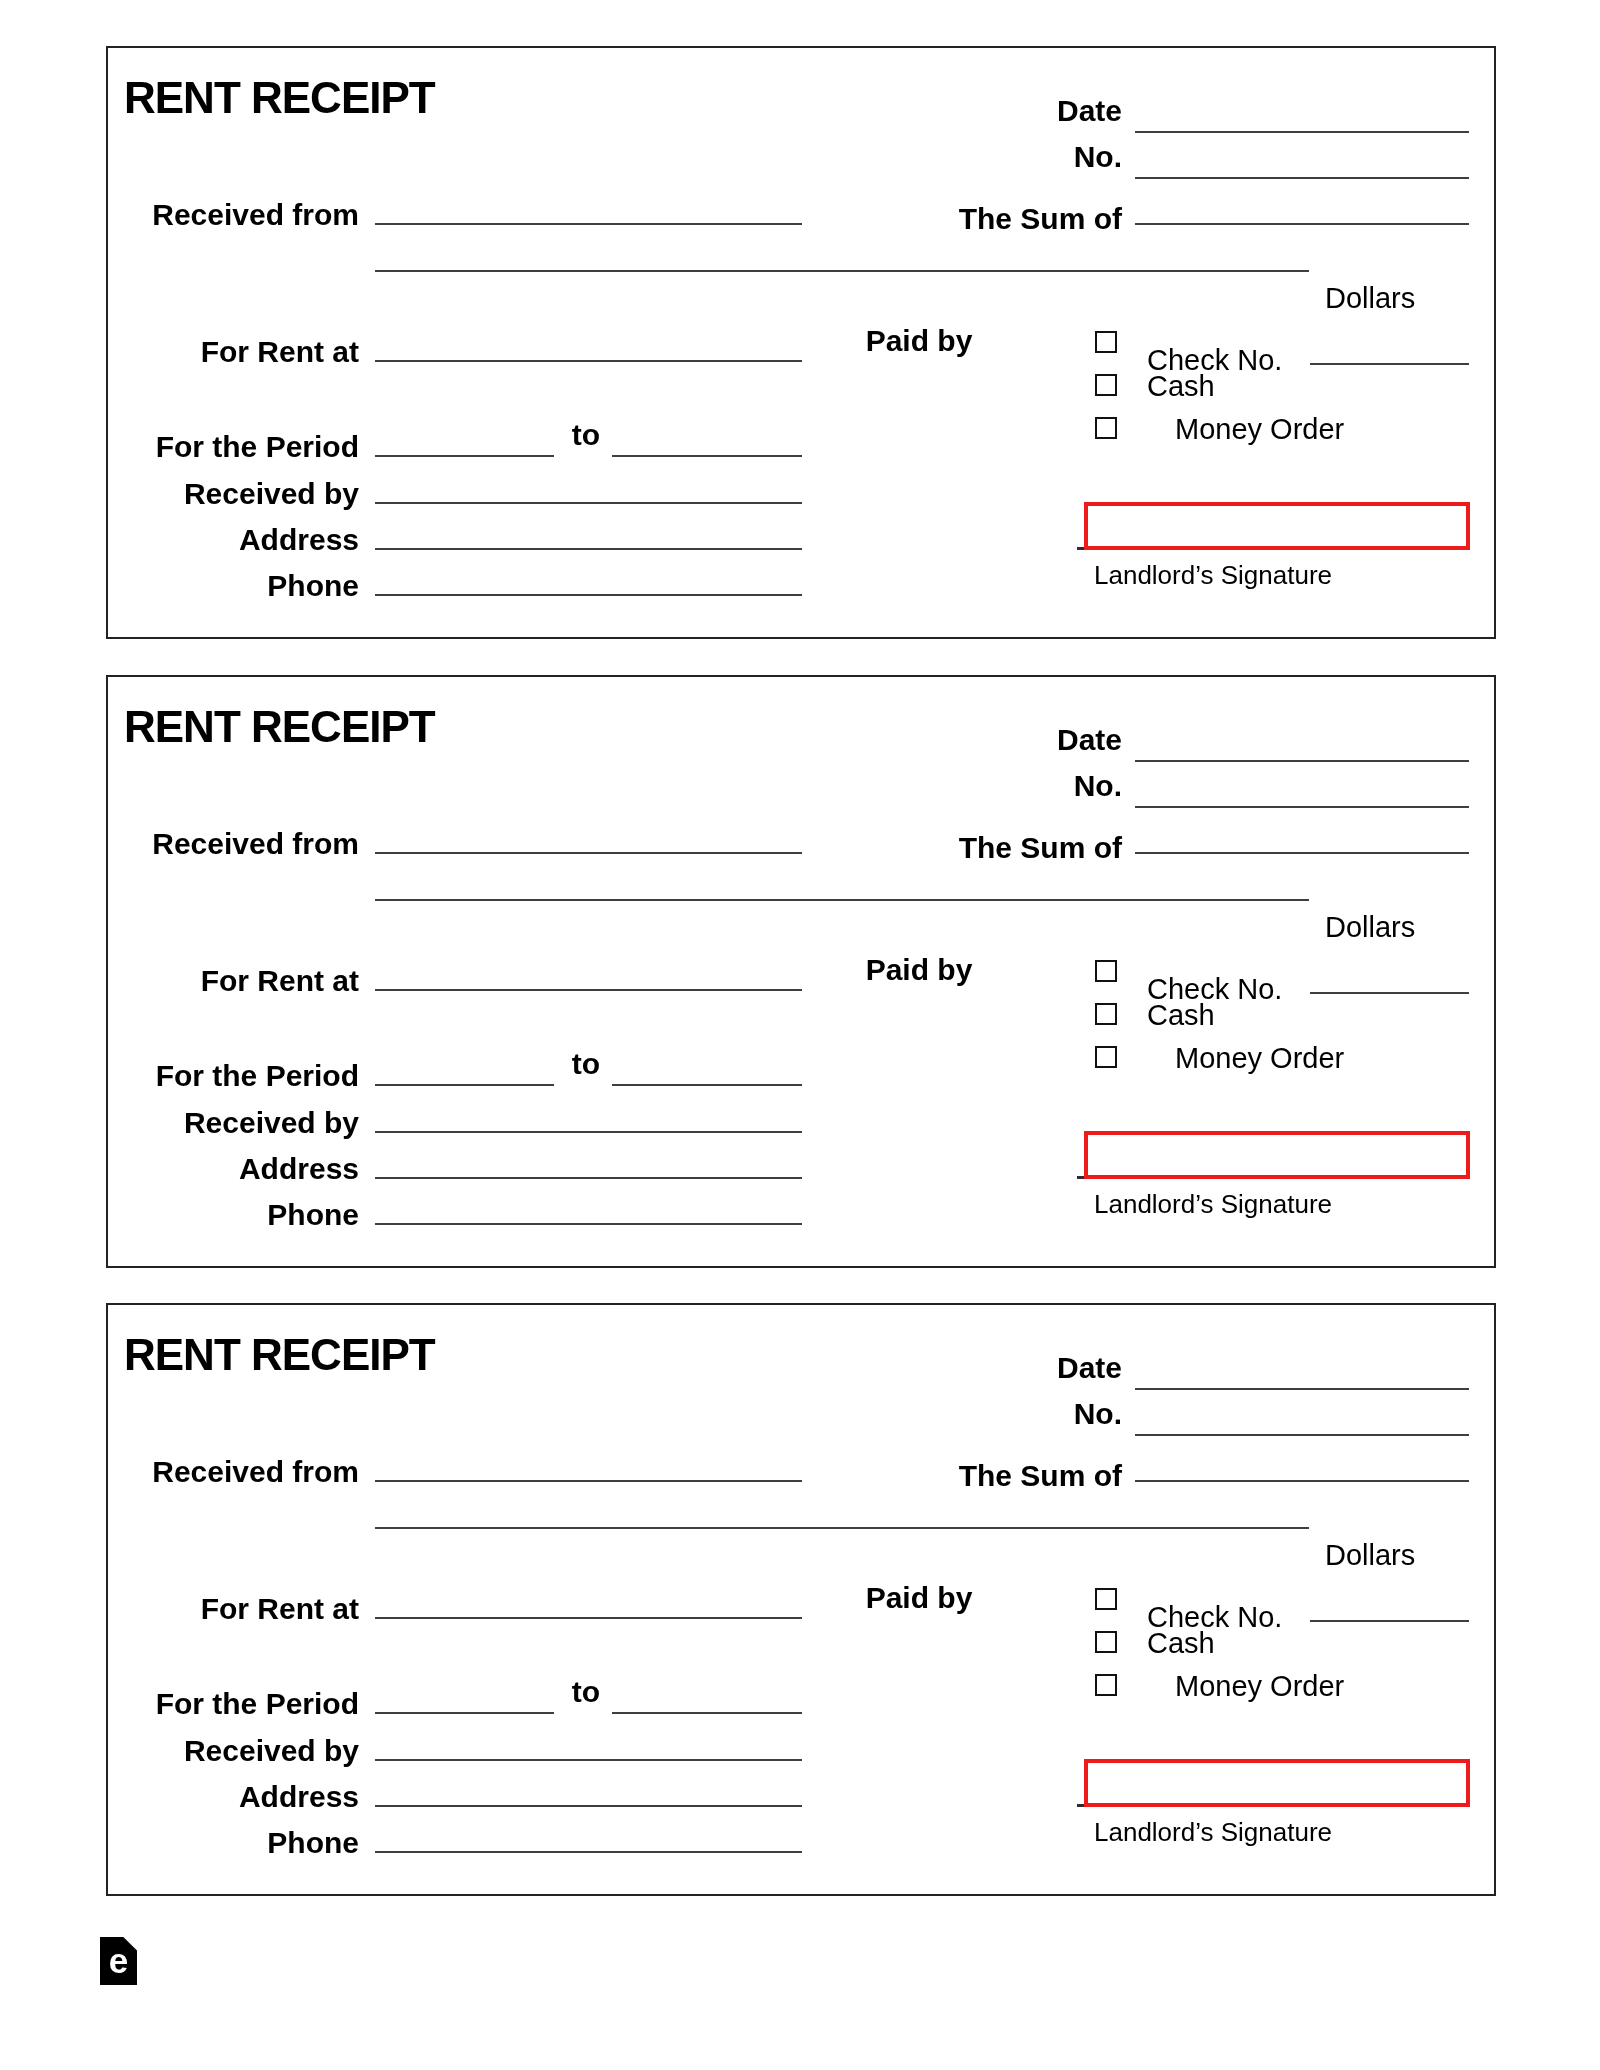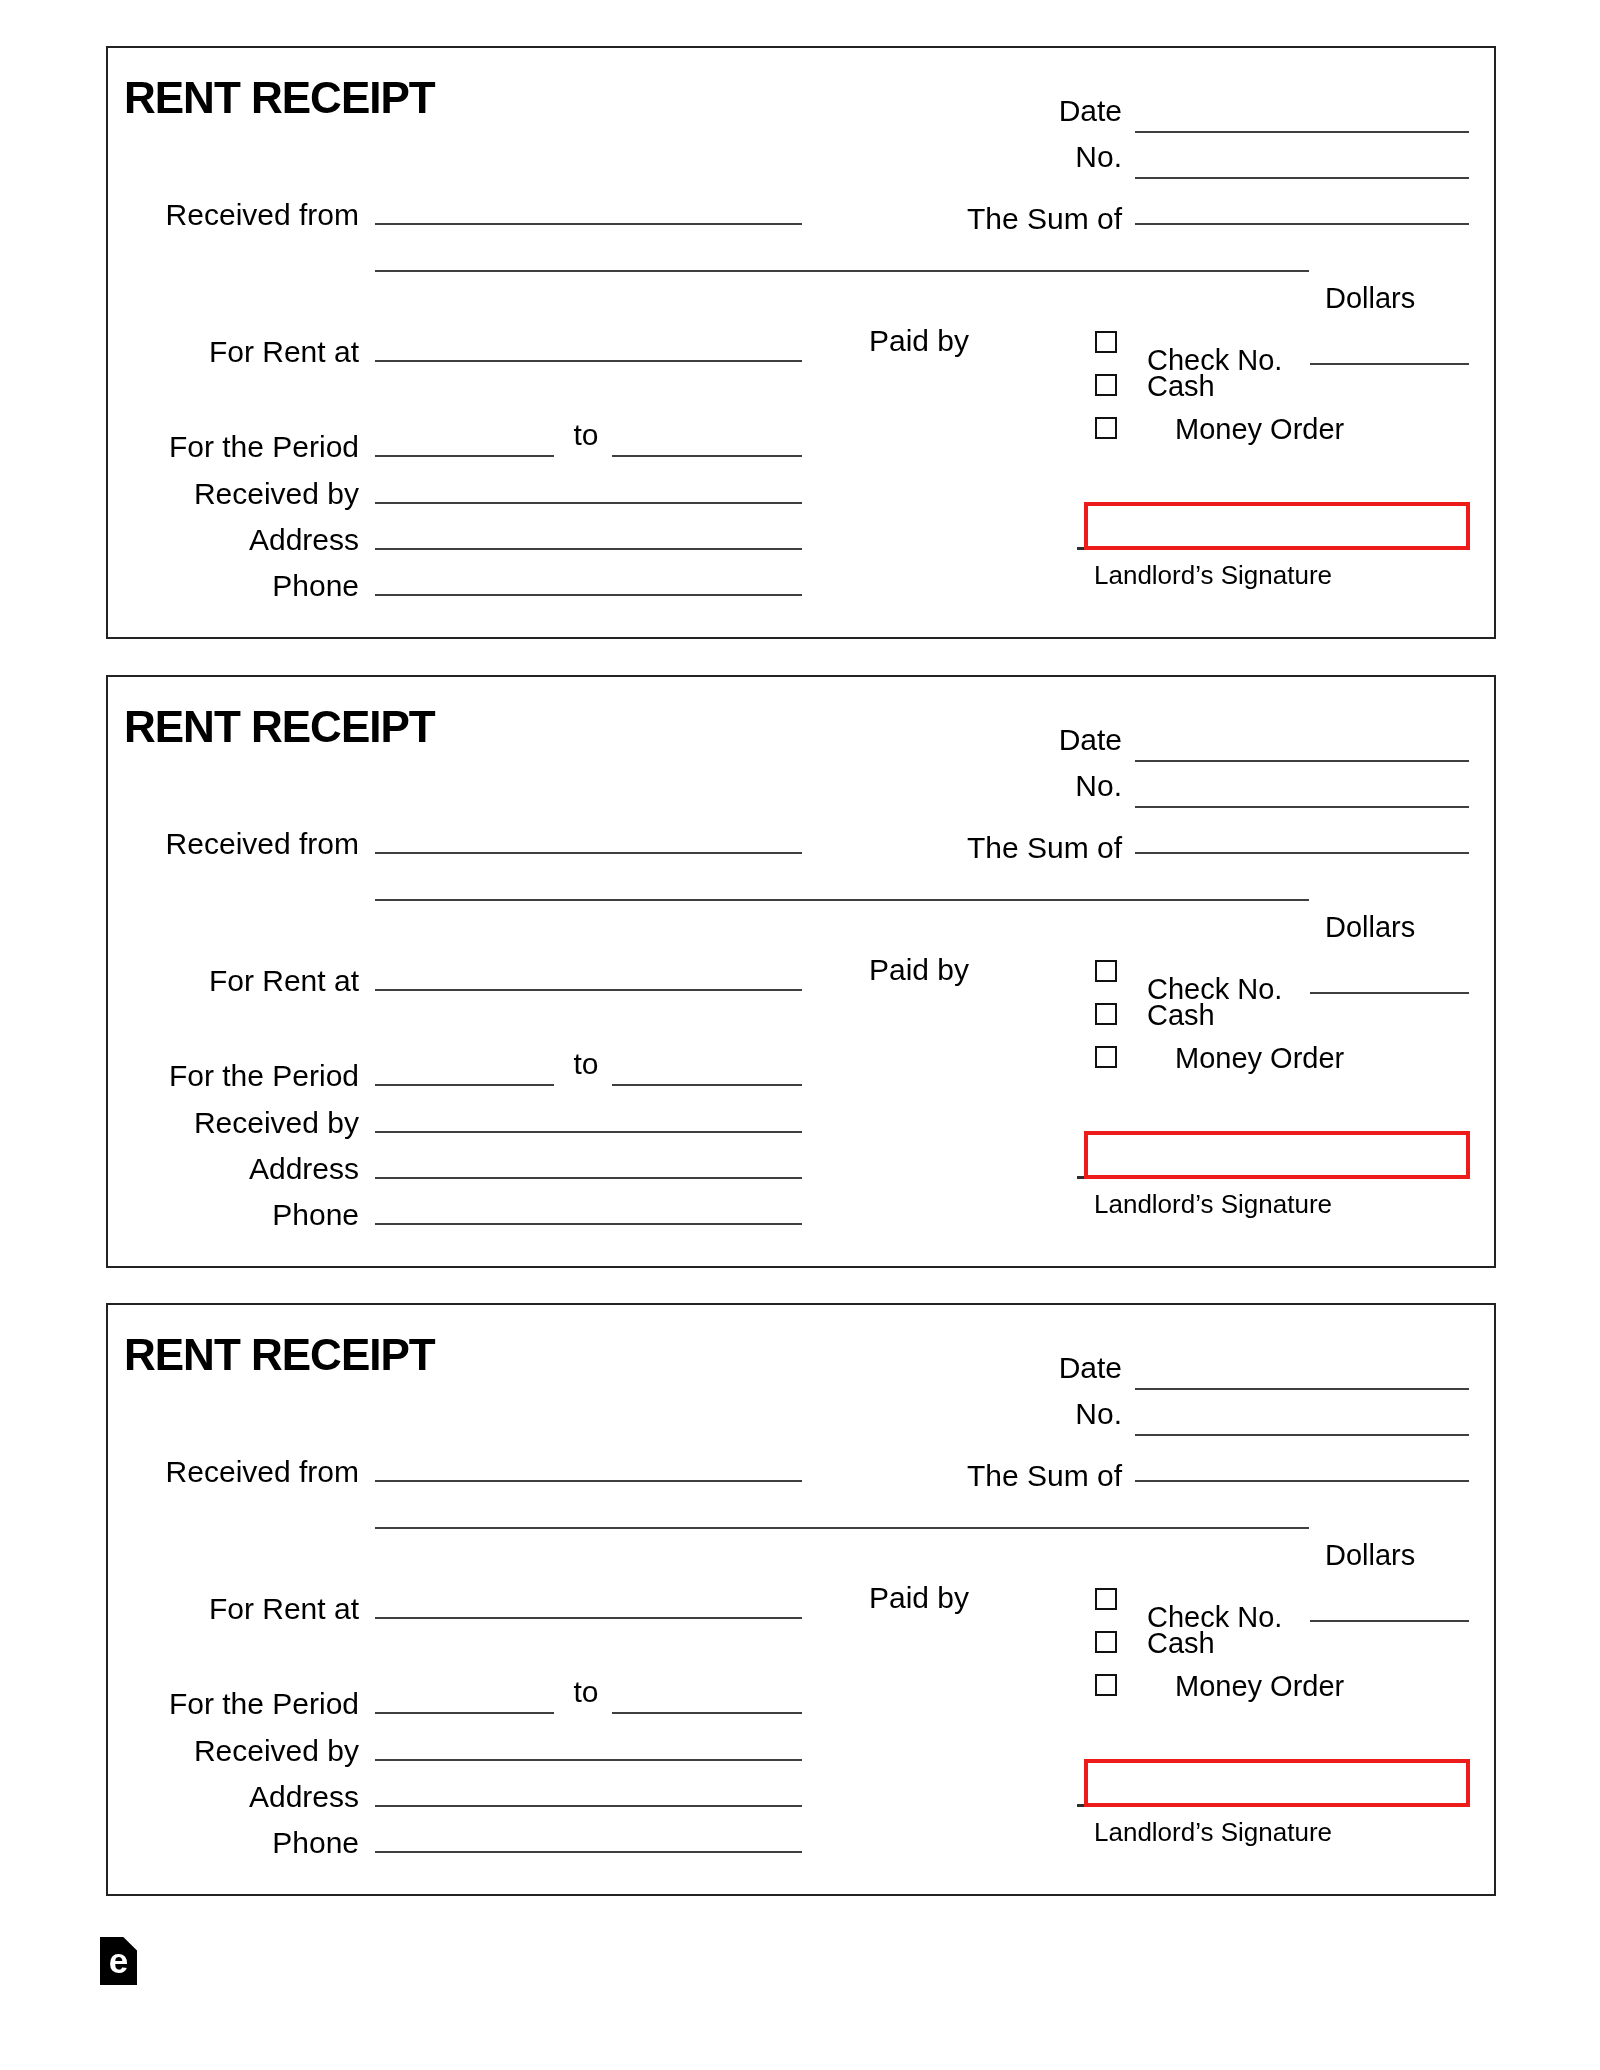--- a/index.html
+++ b/index.html
@@ -38,21 +38,21 @@
     font-size:44px;
     font-weight:700;
     letter-spacing:-1px;
     line-height:1.1;
     white-space:nowrap;
     margin-top:16px;
   }
 
   .lbl{
     position:absolute;
-    font-weight:400;
+    font-weight:700;
     font-size:30px;
     line-height:1;
     white-space:nowrap;
   }
   .llbl{left:0; width:251px; text-align:right;margin-top:12px;}
   .rlbl{left:670px; width:344px; text-align:right;}
 
   .txt{
     position:absolute;
     font-weight:400;

